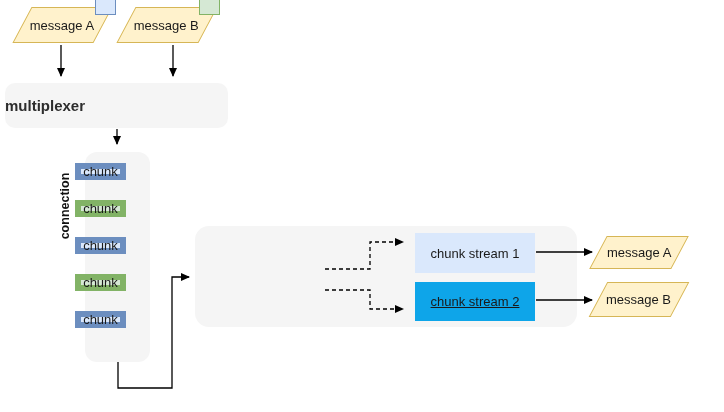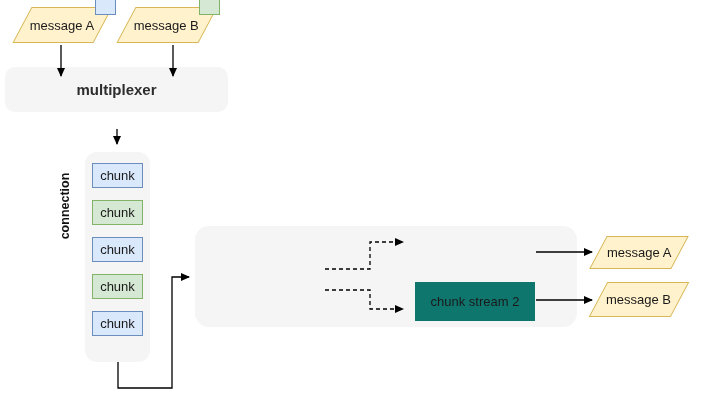--- a/index.html
+++ b/index.html
@@ -3,22 +3,22 @@
 <meta charset="utf-8">
 <style>
   html,body { margin:0; padding:0; background:#ffffff; }
   .canvas {
     position:relative; width:724px; height:412px; overflow:hidden;
     font-family:"Liberation Sans", sans-serif; color:#1a1a1a; background:#ffffff;
   }
   .container {
     position:absolute; background:#f5f5f5; border-radius:12px; z-index:1;
   }
-  #mux-box { left:5px; top:67px; width:223px; height:45px; border-radius:10px;
-    display:flex; align-items:center; justify-content:center; }
+  #mux-box { left:5px; top:83px; width:223px; height:45px; border-radius:10px;
+    display:flex; align-items:center; justify-content:flex-start; }
   #conn-box { left:85px; top:152px; width:65px; height:210px; }
   #demux-box { left:195px; top:226px; width:382px; height:101px; border-radius:14px; }
   .bold-title { font-weight:bold; font-size:15px; color:#2d2d2d; }
   #demux-label { position:absolute; left:196px; top:272px; width:140px; text-align:center;
     font-weight:bold; font-size:16px; color:#2d2d2d; z-index:2; }
   .conn-label { position:absolute; left:16px; top:198px; width:100px; height:16px;
     transform:rotate(-90deg); text-align:center; font-weight:bold; font-size:12.5px;
     color:#111; z-index:2; }
   .para {
     position:absolute; background:#fff2cc; border:1px solid #d6b656;
@@ -30,34 +30,34 @@
   #msg-b-top { left:126px; top:7px; width:82px; height:36px; }
   #msg-a-out { left:598px; top:236px; width:82px; height:33px; }
   #msg-b-out { left:598px; top:282px; width:82px; height:35px; }
   .tag-square { position:absolute; top:-6px; width:21px; height:21px; border:1px solid;
     z-index:3; box-sizing:border-box; }
   .tag-square[data-variant="blue"]  { background:#dae8fc; border-color:#6c8ebf; }
   .tag-square[data-variant="green"] { background:#d5e8d4; border-color:#82b366; }
   #tag-a { left:95px; }
   #tag-b { left:199px; }
   .chunk {
-    position:absolute; left:92px; width:51px; height:25px; box-sizing:border-box;
-    border:1px solid #0ea5e9; background:#dae8fc; display:flex; align-items:center;
+    position:absolute; left:75px; width:51px; height:17px; box-sizing:border-box;
+    border:6px solid #0ea5e9; background:#dae8fc; display:flex; align-items:center;
     justify-content:center; font-size:13px; z-index:2;
   }
   .chunk[data-variant="green"] { background:#d5e8d4; border-color:#82b366; }
   .chunk[data-variant="blue"]  { background:#dae8fc; border-color:#6c8ebf; }
   #chunk-0 { top:163px; } #chunk-1 { top:200px; } #chunk-2 { top:237px; }
   #chunk-3 { top:274px; } #chunk-4 { top:311px; }
   .stream {
     position:absolute; left:415px; width:120px; display:flex; align-items:center;
     justify-content:center; font-size:13px; z-index:2; box-sizing:border-box;
   }
   .stream[data-variant="blue"]  { background:#dae8fc; }
-  .stream[data-variant="green"] { background:#0f766e; }
+  .stream[data-variant="green"] { background:#0ea5e9;text-decoration:underline; }
   #stream-1 { top:233px; height:40px; }
   #stream-2 { top:282px; height:39px; }
   #connector-layer { position:absolute; left:0; top:0; z-index:5; pointer-events:none; }
 </style>
 </head>
 <body>
 
 <div class="canvas">
 
   <div class="container" id="mux-box">
@@ -85,20 +85,23 @@
   <div class="chunk" id="chunk-2" data-variant="blue">
     <span>chunk</span>
   </div>
   <div class="chunk" id="chunk-3" data-variant="green">
     <span>chunk</span>
   </div>
   <div class="chunk" id="chunk-4" data-variant="blue">
     <span>chunk</span>
   </div>
 
+  <div class="stream" id="stream-1" data-variant="blue">
+    <span>chunk stream 1</span>
+  </div>
   <div class="stream" id="stream-2" data-variant="green">
     <span>chunk stream 2</span>
   </div>
 
   <div class="para" id="msg-a-out">
     <span>message A</span>
   </div>
   <div class="para" id="msg-b-out">
     <span>message B</span>
   </div>

